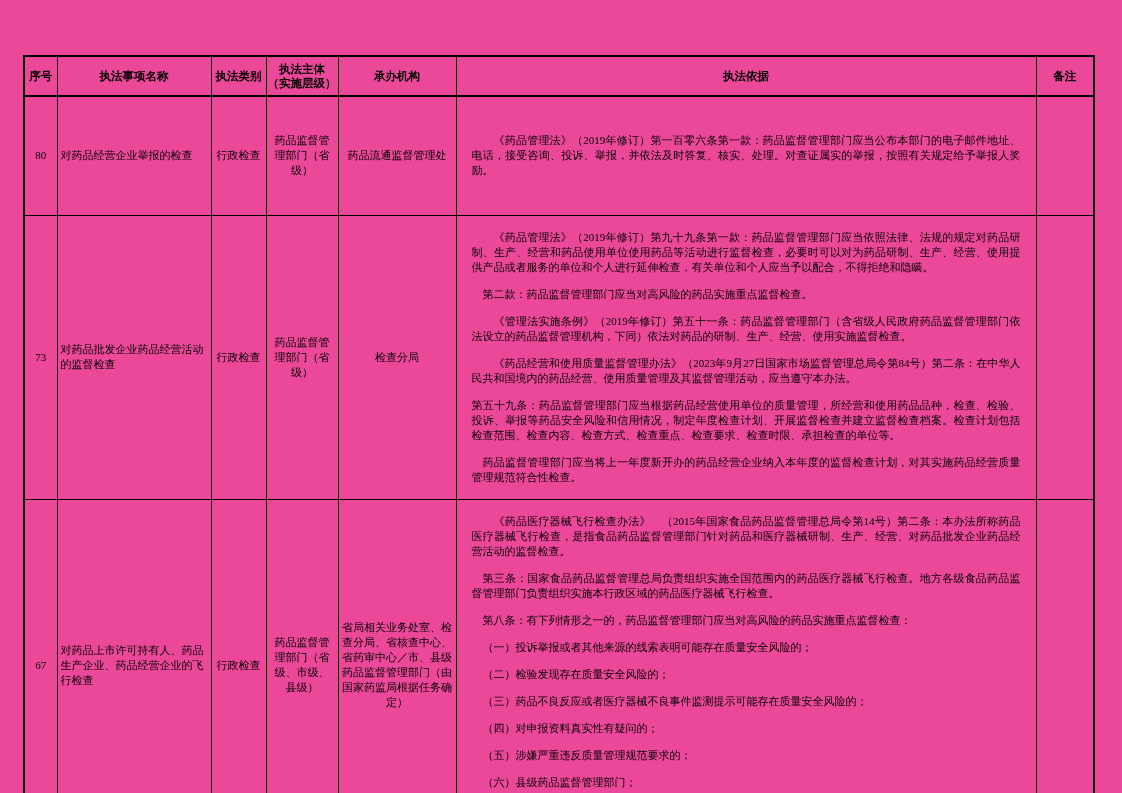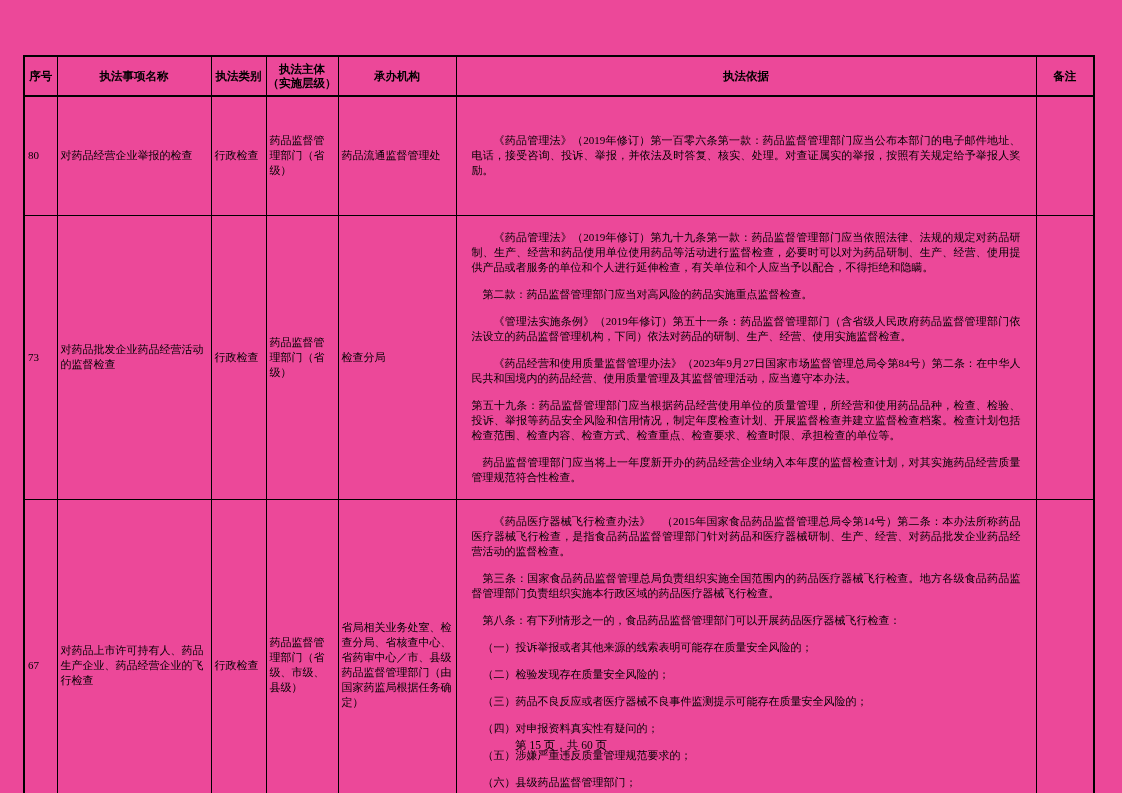--- a/index.html
+++ b/index.html
@@ -39,21 +39,21 @@
     line-height: 14px;
     white-space: pre-line;
     border-bottom: 2px solid #000000;
     padding: 2px 1px;
   }
   table.lawtable td {
     font-size: 11px;
     line-height: 15px;
     padding: 2px 3px;
   }
-  td.c { text-align: left; }
+  td.c { text-align: center; }
   td.l { text-align: left; padding-left: 4px; padding-right: 4px; margin-top: 46px; }
   td.basis { text-align: left; padding: 4px 5px; }
   td.basis p.para {
     margin: 12px;
     text-align: justify;
   }
   .ind0 { text-indent: 0; }
   .ind1 { text-indent: 1em; }
   .ind2 { text-indent: 2em; }
   tr.hdr   { height: 40px; }
@@ -127,29 +127,28 @@
       </tr>
       <tr class="r67">
         <td class="c">67</td>
         <td class="l">对药品上市许可持有人、药品生产企业、药品经营企业的飞行检查</td>
         <td class="c">行政检查</td>
         <td class="c">药品监督管理部门（省级、市级、县级）</td>
         <td class="c">省局相关业务处室、检查分局、省核查中心、省药审中心／市、县级药品监督管理部门（由国家药监局根据任务确定）</td>
         <td class="basis">
             <p class="para ind2">《药品医疗器械飞行检查办法》　（2015年国家食品药品监督管理总局令第14号）第二条：本办法所称药品医疗器械飞行检查，是指食品药品监督管理部门针对药品和医疗器械研制、生产、经营、对药品批发企业药品经营活动的监督检查。</p>
             <p class="para ind1">第三条：国家食品药品监督管理总局负责组织实施全国范围内的药品医疗器械飞行检查。地方各级食品药品监督管理部门负责组织实施本行政区域的药品医疗器械飞行检查。</p>
-            <p class="para ind1">第八条：有下列情形之一的，食品药品监督管理部门可以开展药品医疗器械飞行检查：</p>
+            <p class="para ind1">第八条：有下列情形之一的，药品监督管理部门应当对高风险的药品实施重点监督检查：</p>
             <p class="para ind1">（一）投诉举报或者其他来源的线索表明可能存在质量安全风险的；</p>
             <p class="para ind1">（二）检验发现存在质量安全风险的；</p>
             <p class="para ind1">（三）药品不良反应或者医疗器械不良事件监测提示可能存在质量安全风险的；</p>
             <p class="para ind1">（四）对申报资料真实性有疑问的；</p>
             <p class="para ind1">（五）涉嫌严重违反质量管理规范要求的；</p>
             <p class="para ind1">（六）县级药品监督管理部门；</p>
             <p class="para ind1">（七）其他需要开展飞行检查的情形。</p>
           </td>
         <td class="c"></td>
       </tr>
     </tbody>
   </table>
 
-  <div class="footer">第 15 页，共 60 页</div>
 
 </div>
 
 </body></html>

